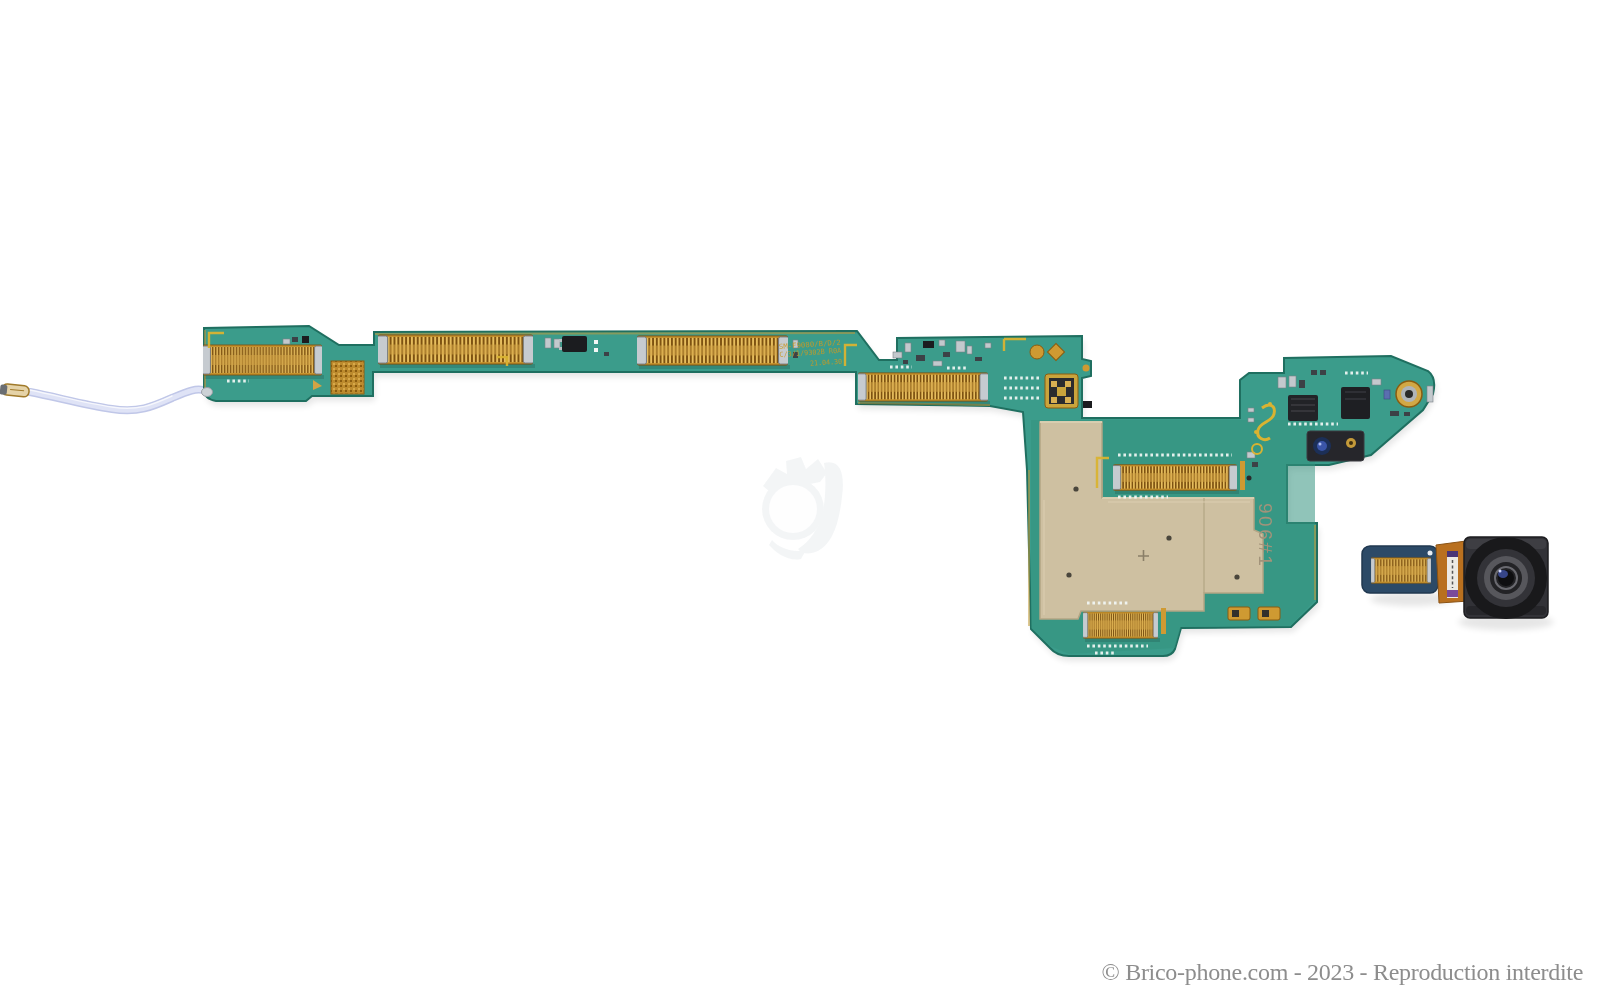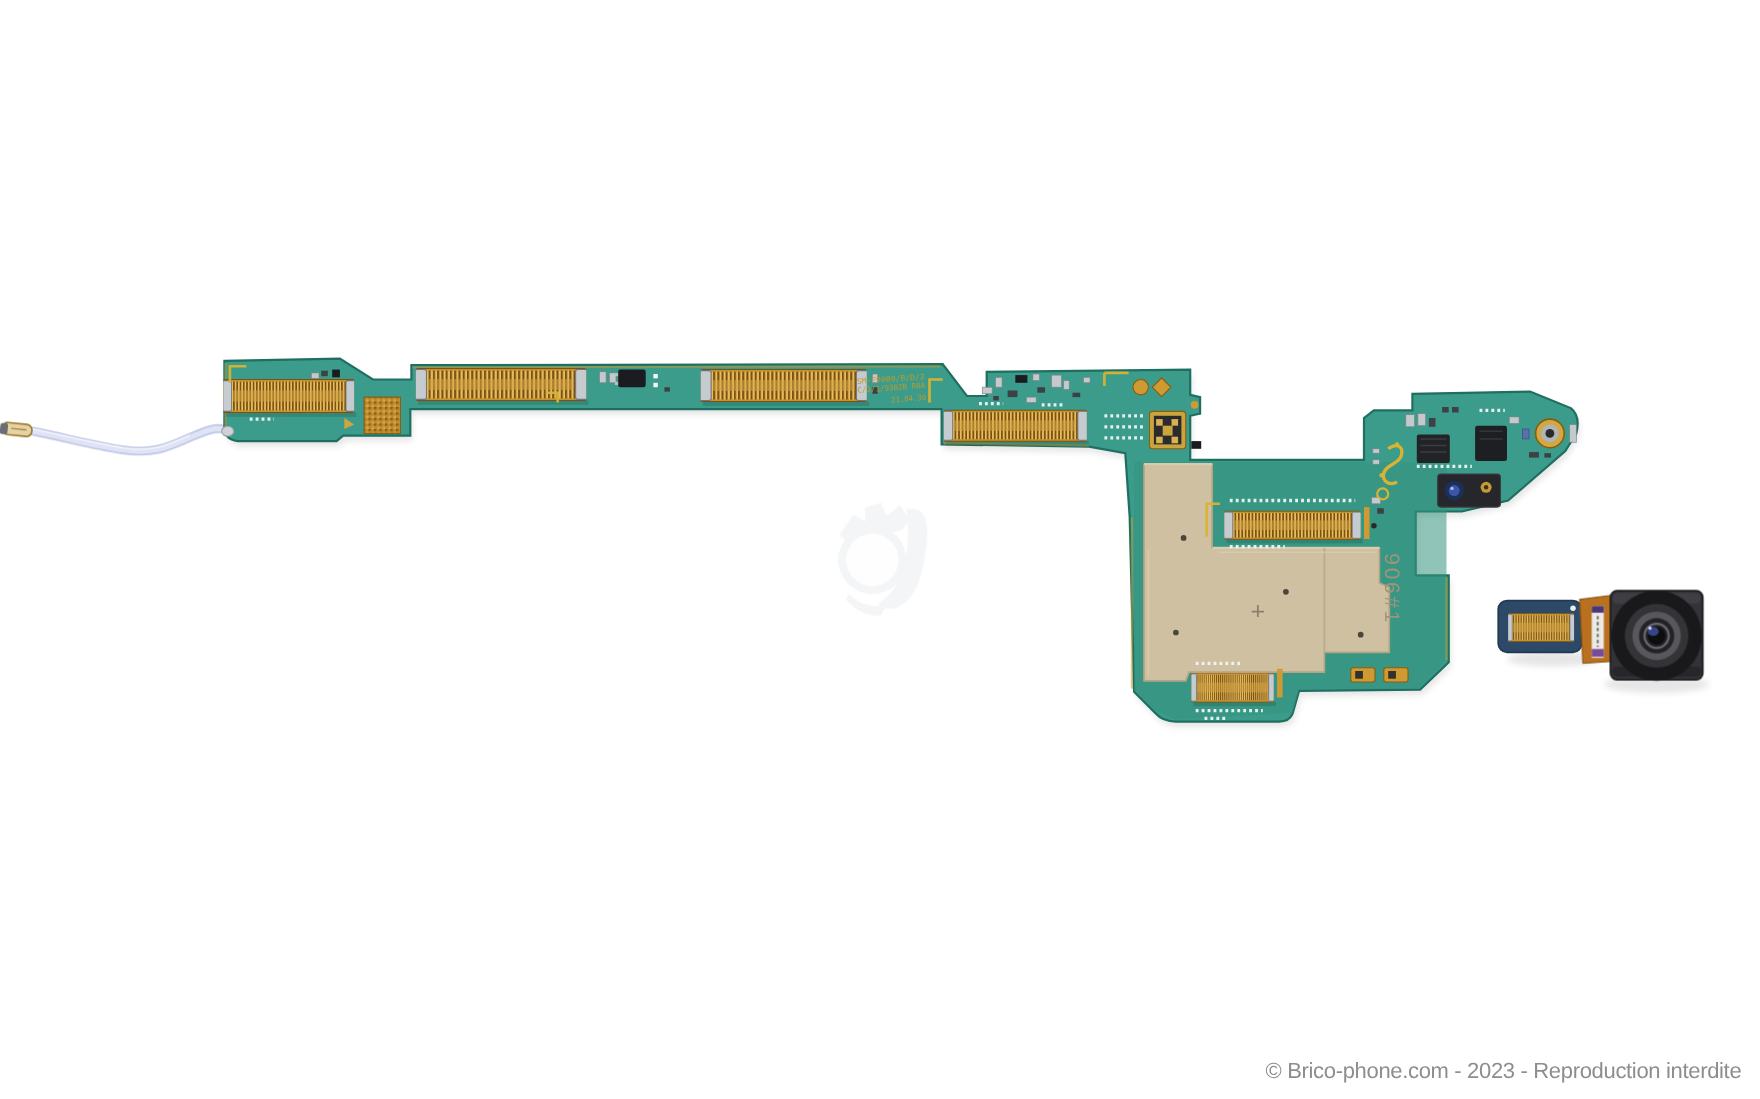--- a/index.html
+++ b/index.html
@@ -13,22 +13,22 @@
     --camBody:#323237; --flexOrange:#b9701f; --flexPad:#2c4a67;
     --chipBlack:#1b1c1f; --partSilver:#c3c9cd; --partDark:#3c4146;
   }
   *{margin:0;padding:0;box-sizing:border-box}
   html,body{width:1600px;height:999px;background:#ffffff;overflow:hidden;
     font-family:"Liberation Sans", sans-serif;}
   .stage{position:relative;width:1600px;height:999px;background:#fff;}
   .stage svg{position:absolute;inset:0;display:block;}
   .watermark-text{
     position:absolute; right:17px; bottom:13px;
-    font-size:20px; letter-spacing:-0.3px; color:var(--ink);
-    font-family:Liberation Sans, sans-serif; white-space:nowrap;
+    font-size:24px; letter-spacing:-0.3px; color:var(--ink);
+    font-family:Liberation Serif, serif; white-space:nowrap;
   }
   
   .pS{fill:var(--partSilver);stroke:#7a8085;stroke-width:.6}
   .pD{fill:var(--partDark)}
   .pB{fill:var(--chipBlack)}
   .wdash{stroke:var(--whiteSilk);stroke-width:3;stroke-dasharray:2.6 2.8;opacity:.92;fill:none}
   .ybr{stroke:var(--silk);stroke-width:2.4;fill:none;opacity:.95}
   .silktext{fill:#c59a28;font-family:"DejaVu Sans Mono", monospace;font-size:7px;opacity:.95}
   .shieldtext{fill:var(--shieldInk);font-family:"Liberation Sans", sans-serif;font-size:19px;letter-spacing:2.5px}
 </style>

